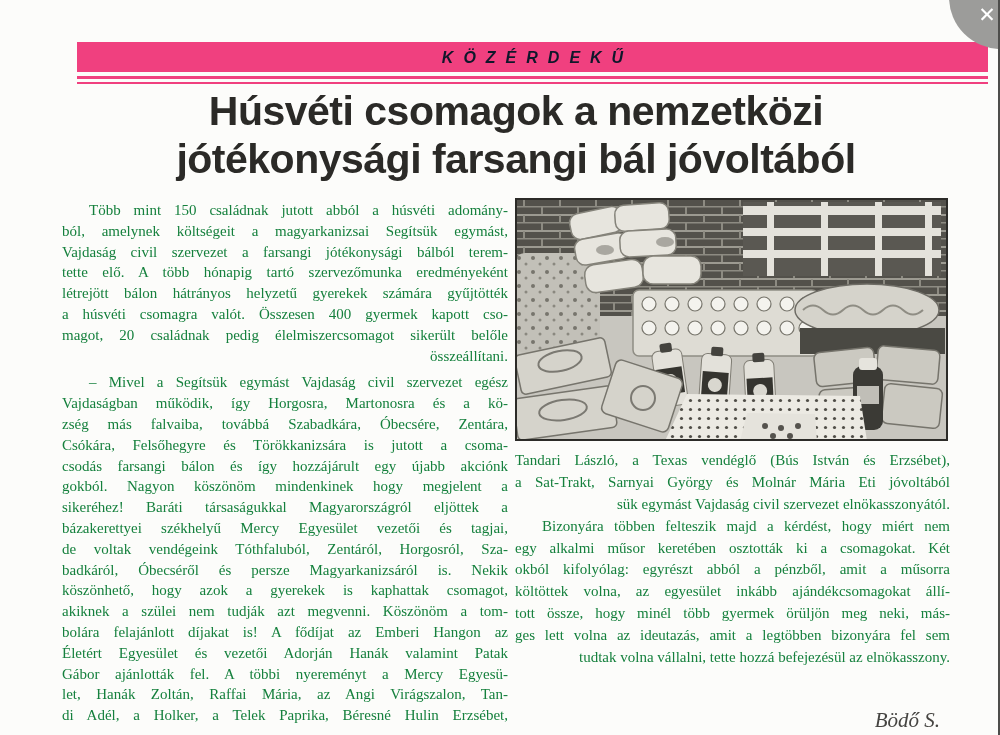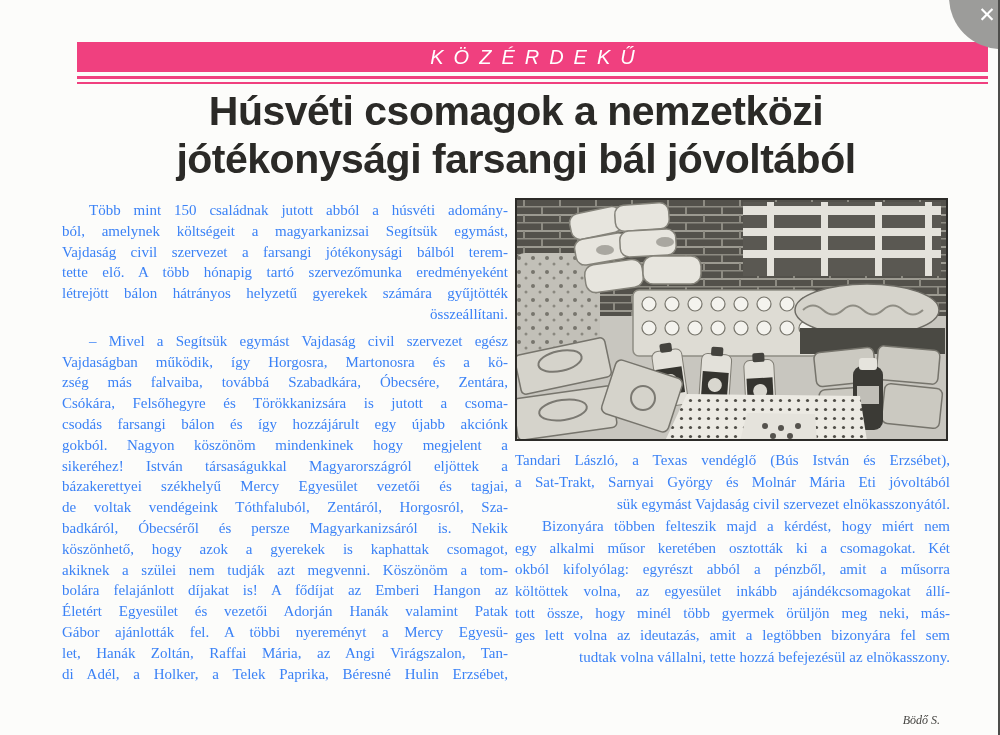--- a/index.html
+++ b/index.html
@@ -9,51 +9,51 @@
     border-right:2px solid #4d4d4b;
     font-family:"Liberation Serif", serif;
   }
   
   .banner{
     position:absolute; left:77px; top:42px; width:911px; height:30px;
     background:#f0407f; text-align:center;
   }
   .banner-label{
     display:inline-block; line-height:31px;
-    font-family:"Liberation Sans", sans-serif; font-weight:normal; font-style:italic;
-    font-size:20px; letter-spacing:10px; color:#ffffff; padding-left:10px;
+    font-family:"Liberation Sans", sans-serif; font-weight:bold; font-style:italic;
+    font-size:16px; letter-spacing:10px; color:#0f172a; padding-left:10px;
   }
   .rule{position:absolute; left:77px; width:911px; background:#f0407f;}
   .rule-thick{top:76px; height:3px;}
   .rule-thin{top:82px; height:1.5px;}
   
   .headline{
     position:absolute; left:16px; top:87px; width:1000px; margin:0;
     text-align:center; font-family:"Liberation Sans", sans-serif;
     font-weight:bold; font-size:41px; line-height:48px;
     letter-spacing:-0.5px; color:#2b2a27;
   }
   .headline span{display:block;}
   
-  .col{position:absolute; color:#3b82f6; font-size:15px;}
+  .col{position:absolute; color:#15803d; font-size:15px;}
   .col-left{left:62px; top:200px; width:446px;}
   .col-right{left:515px; top:450px; width:435px;}
   .col-left .tline{height:20.8px; line-height:20.8px;}
   .col-right .tline{height:21.9px; line-height:21.9px;}
   .col-left .para + .para{margin-top:6px;}
   .tline{text-align:justify; overflow:hidden;}
   .tline::after{content:""; display:inline-block; width:100%; height:0; vertical-align:top;}
   .tline.endline{text-align:right;}
   .tline.endline::after{content:none;}
   .tline.indent{padding-left:27px;}
   .b{font-weight:bold;}
   .signature{
     position:absolute; left:515px; top:710px; width:435px;
     text-align:right; padding-right:10px; box-sizing:border-box;
-    font-style:italic; font-size:12px; color:#454441; line-height:21px;
+    font-style:italic; font-size:21px; color:#454441; line-height:21px;
   }
   
   .photo{
     position:absolute; left:515px; top:198px; width:433px; height:243px;
     background:#c8c6bf;
   }
   .photo svg{display:block;}
   
   .close-btn{
     position:absolute; top:-55px; right:-55px; width:104px; height:104px;
@@ -82,30 +82,32 @@
     <span>jótékonysági farsangi bál jóvoltából</span>
   </h1>
 
   <div class="col col-left">
       <div class="para">
         <div class="tline indent">Több mint 150 családnak jutott abból a húsvéti adomány-</div>
         <div class="tline">ból, amelynek költségeit a magyarkanizsai Segítsük egymást,</div>
         <div class="tline">Vajdaság civil szervezet a farsangi jótékonysági bálból terem-</div>
         <div class="tline">tette elő. A több hónapig tartó szervezőmunka eredményeként</div>
         <div class="tline">létrejött bálon hátrányos helyzetű gyerekek számára gyűjtötték</div>
+        <div class="tline">a húsvéti csomagra valót. Összesen 400 gyermek kapott cso-</div>
+        <div class="tline">magot, 20 családnak pedig élelmiszercsomagot sikerült belőle</div>
         <div class="tline endline">összeállítani.</div>
       </div>
       <div class="para">
         <div class="tline indent">– Mivel a Segítsük egymást Vajdaság civil szervezet egész</div>
         <div class="tline">Vajdaságban működik, így Horgosra, Martonosra és a kö-</div>
         <div class="tline">zség más falvaiba, továbbá Szabadkára, Óbecsére, Zentára,</div>
         <div class="tline">Csókára, Felsőhegyre és Törökkanizsára is jutott a csoma-</div>
         <div class="tline">csodás farsangi bálon és így hozzájárult egy újabb akciónk</div>
         <div class="tline">gokból. Nagyon köszönöm mindenkinek hogy megjelent a</div>
-        <div class="tline">sikeréhez! István társaságukkal Magyarországról eljöttek a</div>
+        <div class="tline">sikeréhez! Baráti társaságukkal Magyarországról eljöttek a</div>
         <div class="tline">bázakerettyei székhelyű Mercy Egyesület vezetői és tagjai,</div>
         <div class="tline">de voltak vendégeink Tóthfaluból, Zentáról, Horgosról, Sza-</div>
         <div class="tline">badkáról, Óbecséről és persze Magyarkanizsáról is. Nekik</div>
         <div class="tline">köszönhető, hogy azok a gyerekek is kaphattak csomagot,</div>
         <div class="tline">akiknek a szülei nem tudják azt megvenni. Köszönöm a tom-</div>
         <div class="tline">bolára felajánlott díjakat is! A fődíjat az Emberi Hangon az</div>
         <div class="tline">Életért Egyesület és vezetői Adorján Hanák valamint Patak</div>
         <div class="tline">Gábor ajánlották fel. A többi nyereményt a Mercy Egyesü-</div>
         <div class="tline">let, Hanák Zoltán, Raffai Mária, az Angi Virágszalon, Tan-</div>
         <div class="tline">di Adél, a Holker, a Telek Paprika, Béresné Hulin Erzsébet,</div>

